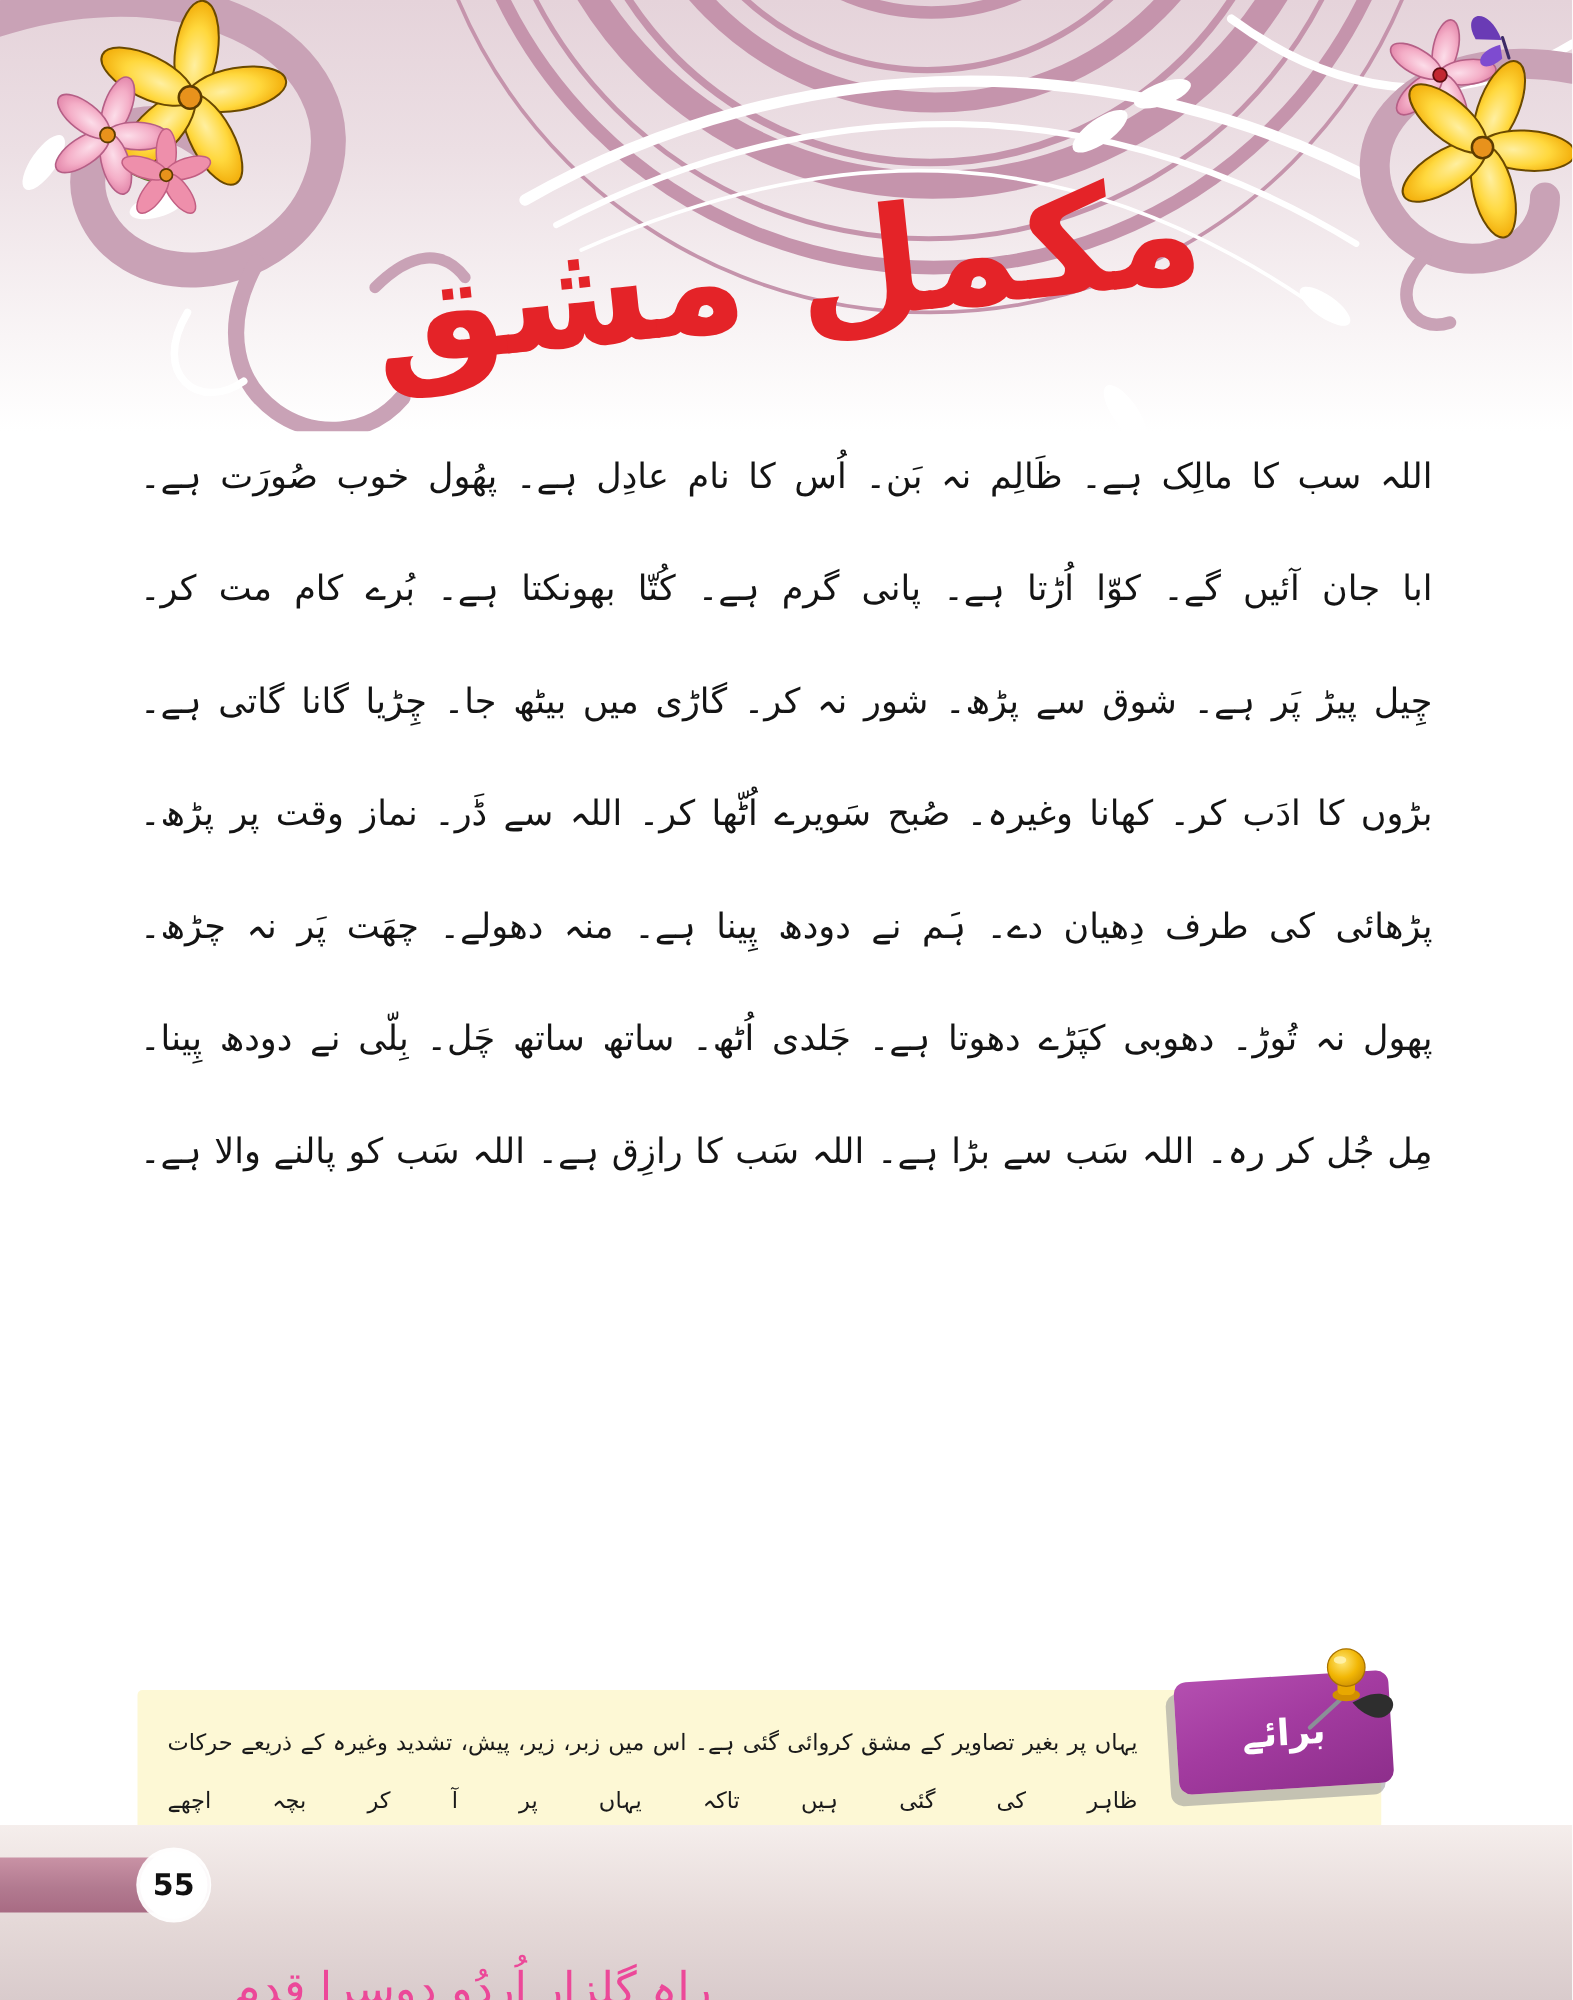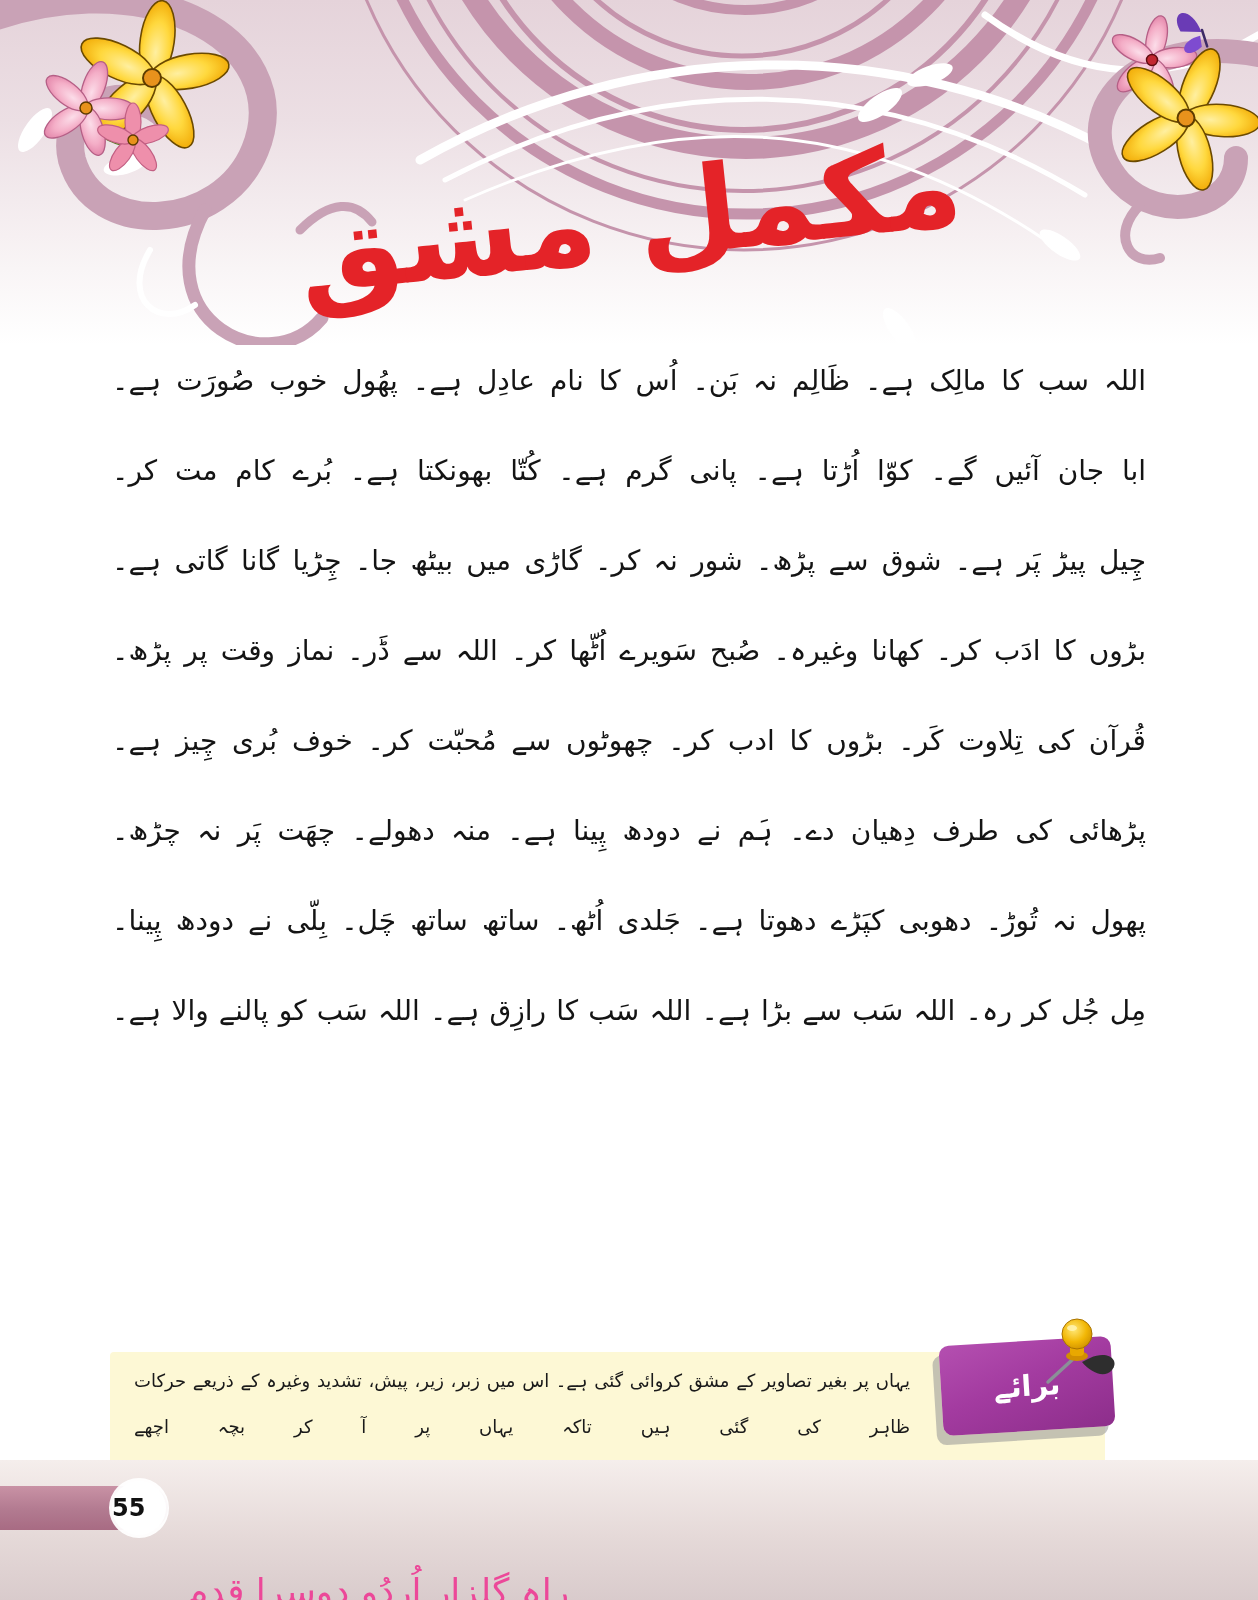--- a/index.html
+++ b/index.html
@@ -26,21 +26,21 @@
   .body-text{position:absolute;top:336px;left:112px;width:1034px;direction:rtl;}
   .body-text p{
     margin:0;font-size:28px;color:#141414;line-height:90px;
     text-align:justify;text-align-last:justify;
     font-family:"DejaVu Sans",sans-serif;white-space:normal;
   }
   
   .note-box{
     position:absolute;left:110px;top:1352px;width:995px;height:112px;
     border-radius:4px;box-sizing:border-box;
-    padding:6px 195px 10px 24px;direction:rtl;
+    padding:20px 195px 10px 24px;direction:rtl;
   }
   .note-box p{
     margin:0;font-size:18px;line-height:46px;color:#1a1a1a;
     text-align:justify;text-align-last:justify;
   }
   .note-label{
     position:absolute;left:941px;top:1341px;width:172px;height:90px;
     border-radius:10px;transform:rotate(-3.5deg);
     background:linear-gradient(160deg,#b44fb0 0%,#a33ba0 45%,#8d2e8b 100%);
     box-shadow:-7px 9px 0 rgba(150,150,150,0.55);
@@ -57,20 +57,21 @@
     background:linear-gradient(180deg,#f5eeec 0%,#e5d9d8 55%,#d9cbcc 100%);
   }
   .footer-bar{
     position:absolute;left:0;top:1486px;width:168px;height:44px;
     border-radius:0 22px 22px 0;
     background:linear-gradient(180deg,#c992a5 0%,#b27a90 55%,#a86b83 100%);
   }
   .page-badge{
     position:absolute;left:112px;top:1481px;width:54px;height:54px;border-radius:50%;
     background:#ffffff;box-shadow:0 0 0 3px rgba(255,255,255,0.95);
+    text-align:center;
   }
   .page-badge span{font-size:24px;font-weight:bold;line-height:54px;color:#111;}
   .book-title{
     position:absolute;left:186px;top:1568px;height:48px;direction:rtl;
     font-size:36px;line-height:48px;color:#ec4899;white-space:nowrap;
   }
 </style>
 </head>
 <body>
 
@@ -196,21 +197,20 @@
 
   <div class="title-wrap">
     <span class="title" style="color:#e42328;">مکمل مشق</span>
   </div>
 
   <div class="body-text">
     <p>اللہ سب کا مالِک ہے۔ ظَالِم نہ بَن۔ اُس کا نام عادِل ہے۔ پھُول خوب صُورَت ہے۔</p>
     <p>ابا جان آئیں گے۔ کوّا اُڑتا ہے۔ پانی گرم ہے۔ کُتّا بھونکتا ہے۔ بُرے کام مت کر۔</p>
     <p>چِیل پیڑ پَر ہے۔ شوق سے پڑھ۔ شور نہ کر۔ گاڑی میں بیٹھ جا۔ چِڑیا گانا گاتی ہے۔</p>
     <p>بڑوں کا ادَب کر۔ کھانا وغیرہ۔ صُبح سَویرے اُٹّھا کر۔ اللہ سے ڈَر۔ نماز وقت پر پڑھ۔</p>
-    <p>قُرآن کی تِلاوت کَر۔ بڑوں کا ادب کر۔ چھوٹوں سے مُحبّت کر۔ خوف بُری چِیز ہے۔</p>
     <p>پڑھائی کی طرف دِھیان دے۔ ہَم نے دودھ پِینا ہے۔ منہ دھولے۔ چھَت پَر نہ چڑھ۔</p>
     <p>پھول نہ تُوڑ۔ دھوبی کپَڑے دھوتا ہے۔ جَلدی اُٹھ۔ ساتھ ساتھ چَل۔ بِلّی نے دودھ پِینا۔</p>
     <p>مِل جُل کر رہ۔ اللہ سَب سے بڑا ہے۔ اللہ سَب کا رازِق ہے۔ اللہ سَب کو پالنے والا ہے۔</p>
 
   </div>
 
   <div class="note-box" style="background:#fdf8d5;">
     <p>یہاں پر بغیر تصاویر کے مشق کروائی گئی ہے۔ اس میں زبر، زیر، پیش، تشدید وغیرہ کے ذریعے حرکات ظاہر کی گئی ہیں تاکہ یہاں پر آ کر بچہ اچھے</p>
     <p>طریقے سے حرکات کو سمجھ سکے آوازوں کو ادا کر کے اور جملے پڑھ سکے اور استاد کو چاہیے کہ ان ذریعے جملوں کو لکھوانے کی بھی مشق کرے۔</p>
   </div>

